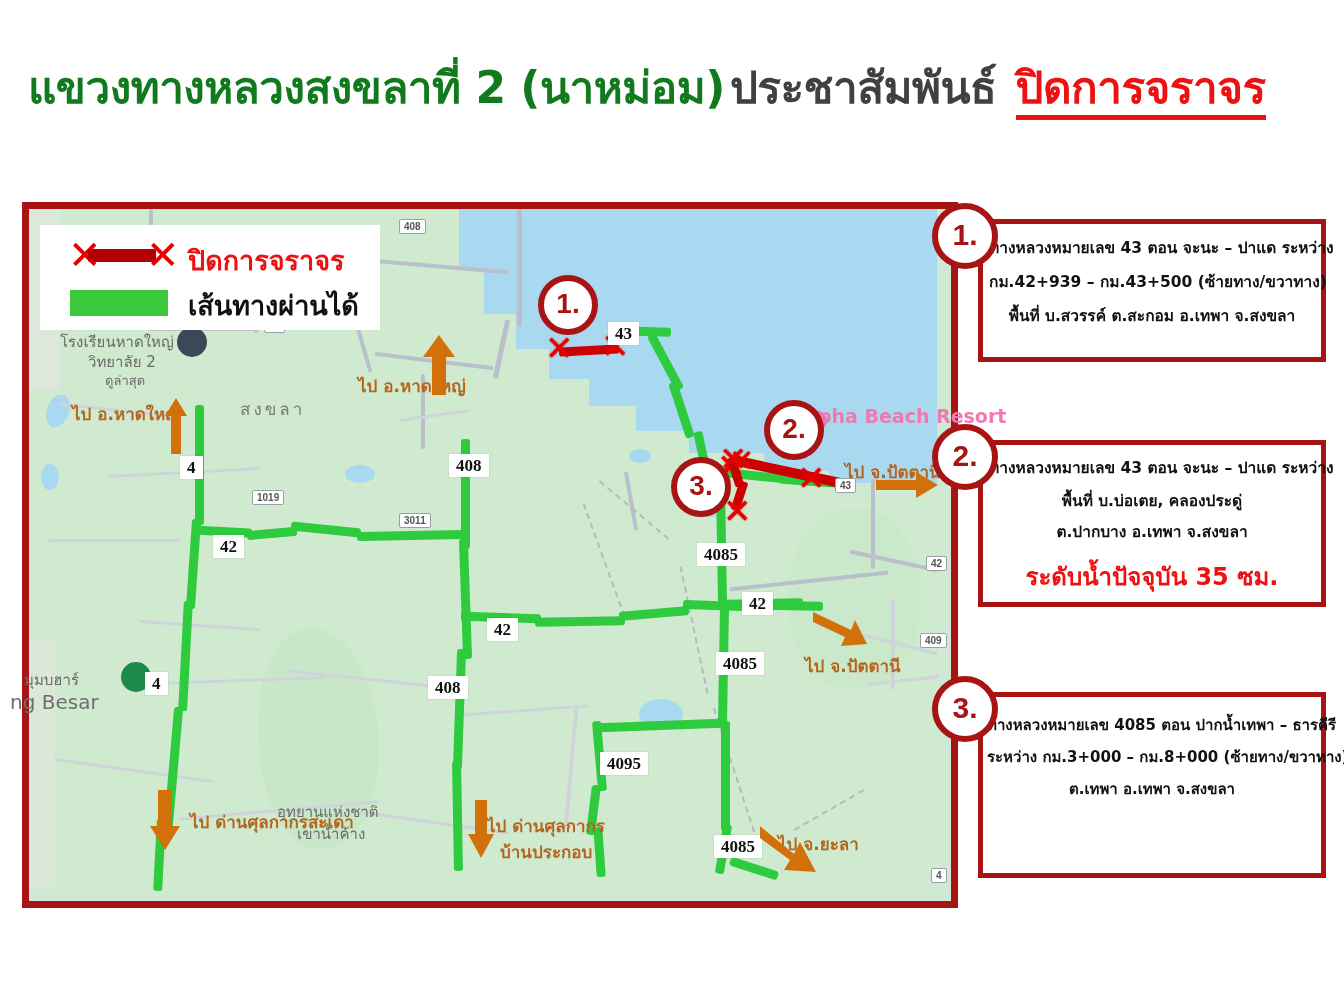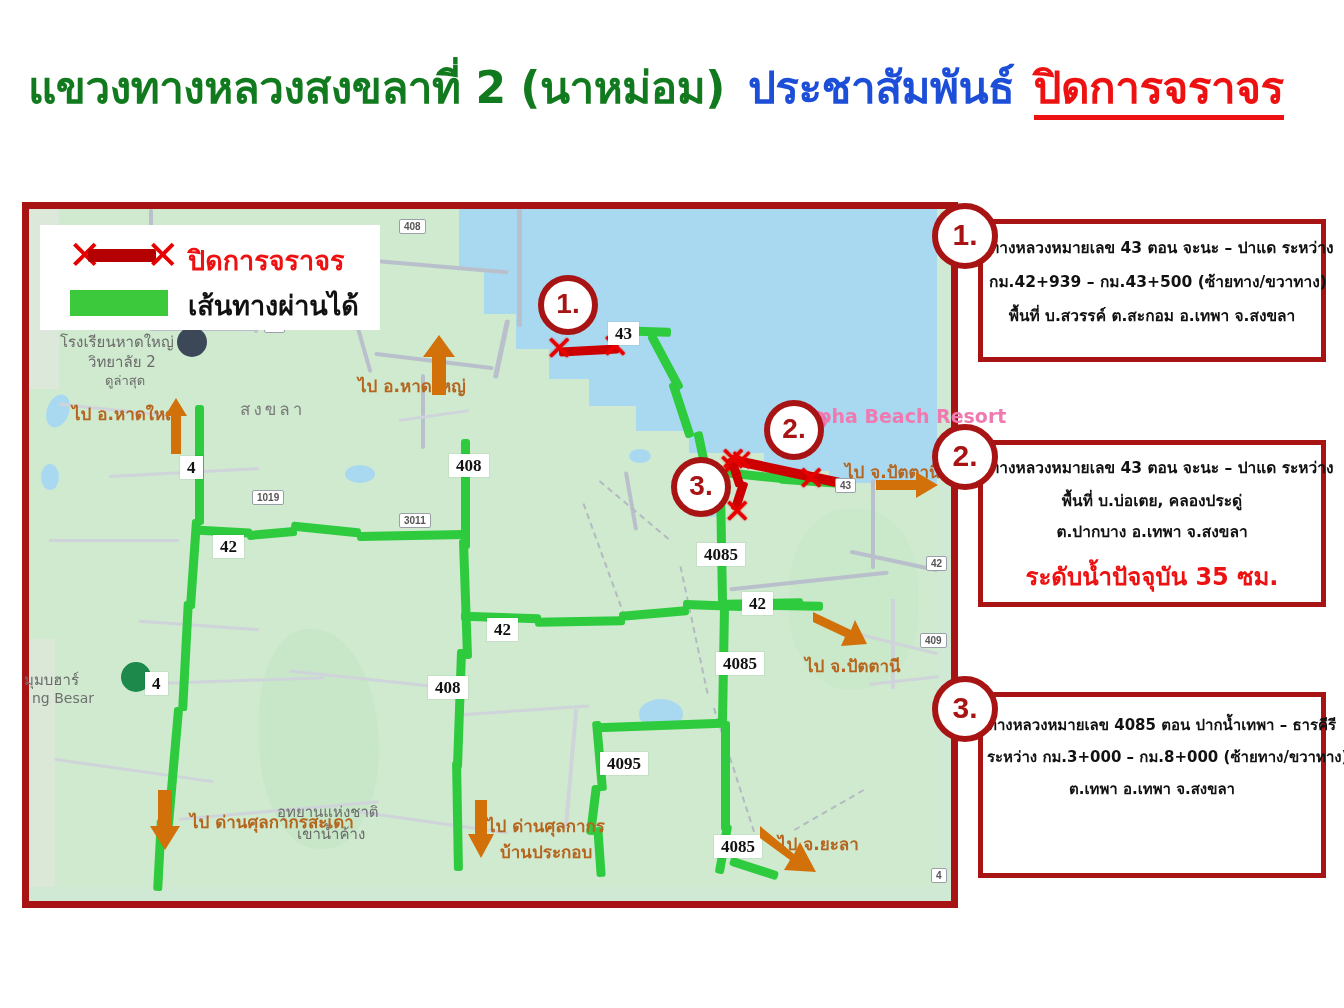--- a/index.html
+++ b/index.html
@@ -6,21 +6,21 @@
   body{
     width:1344px;height:1008px;background:#ffffff;
     font-family:"DejaVu Sans","Liberation Sans",sans-serif;
     overflow:hidden;position:relative;
   }
   
   #header{position:absolute;left:0;top:0;width:1344px;height:190px;background:#fff;}
   #title-line{position:absolute;left:28px;top:52px;width:1300px;white-space:nowrap;}
   .tt{font-size:44px;font-weight:bold;letter-spacing:-0.5px;}
   #title-main{color:#127a1e;}
-  #title-pr{color:#1d4ed8;margin-left:18px;}
+  #title-pr{color:#404040;}
   #title-closed{color:#ee1111;margin-left:14px;border-bottom:5px solid #ee1111;padding-bottom:2px;}
   #subtitle{position:absolute;left:140px;top:133px;font-size:30px;font-weight:bold;color:#111;white-space:nowrap;}
 
   
   #map-frame{
     position:absolute;left:22px;top:202px;width:922px;height:692px;
     border:7px solid #a81414;background:#cfe9d4;overflow:hidden;
   }
   #map-canvas{position:absolute;left:0;top:0;width:908px;height:678px;}
 
@@ -284,21 +284,21 @@
   <div class="shield-sm" style="left:931px;top:868px;">4</div>
   <div class="shield-sm" style="left:264px;top:318px;">42</div>
 
   <div class="mlabel" style="left:60px;top:330px;">โรงเรียนหาดใหญ่</div>
   <div class="mlabel" style="left:88px;top:350px;">วิทยาลัย 2</div>
   <div class="mlabel" style="left:105px;top:370px;font-size:13px;">ดูล่าสุด</div>
   <div class="mlabel-lg" style="left:240px;top:395px;font-family:Liberation Mono, monospace;">สงขลา</div>
   <div class="mlabel" style="left:277px;top:800px;">อุทยานแห่งชาติ</div>
   <div class="mlabel" style="left:297px;top:822px;">เขาน้ำค้าง</div>
   <div class="mlabel" style="left:24px;top:668px;">มุมบฮาร์</div>
-  <div class="mlabel" style="left:32px;top:690px;font-size:14px;color:#6f6f6f;text-align:center;">ng Besar</div>
+  <div class="mlabel" style="left:10px;top:690px;font-size:20px;color:#6f6f6f;text-align:center;">ng Besar</div>
   <div class="mlabel-pink" style="left:805px;top:405px;">epha Beach Resort</div>
 
   <div class="arrow-label" style="left:358px;top:372px;">ไป อ.หาดใหญ่</div>
   <div class="arrow-label" style="left:72px;top:400px;">ไป อ.หาดใหญ่</div>
   <div class="arrow-label" style="left:845px;top:458px;">ไป จ.ปัตตานี</div>
   <div class="arrow-label" style="left:805px;top:652px;">ไป จ.ปัตตานี</div>
   <div class="arrow-label" style="left:190px;top:808px;">ไป ด่านศุลกากรสะเดา</div>
   <div class="arrow-label" style="left:487px;top:812px;">ไป ด่านศุลกากร</div>
   <div class="arrow-label" style="left:500px;top:838px;">บ้านประกอบ</div>
   <div class="arrow-label" style="left:778px;top:830px;">ไป จ.ยะลา</div>

